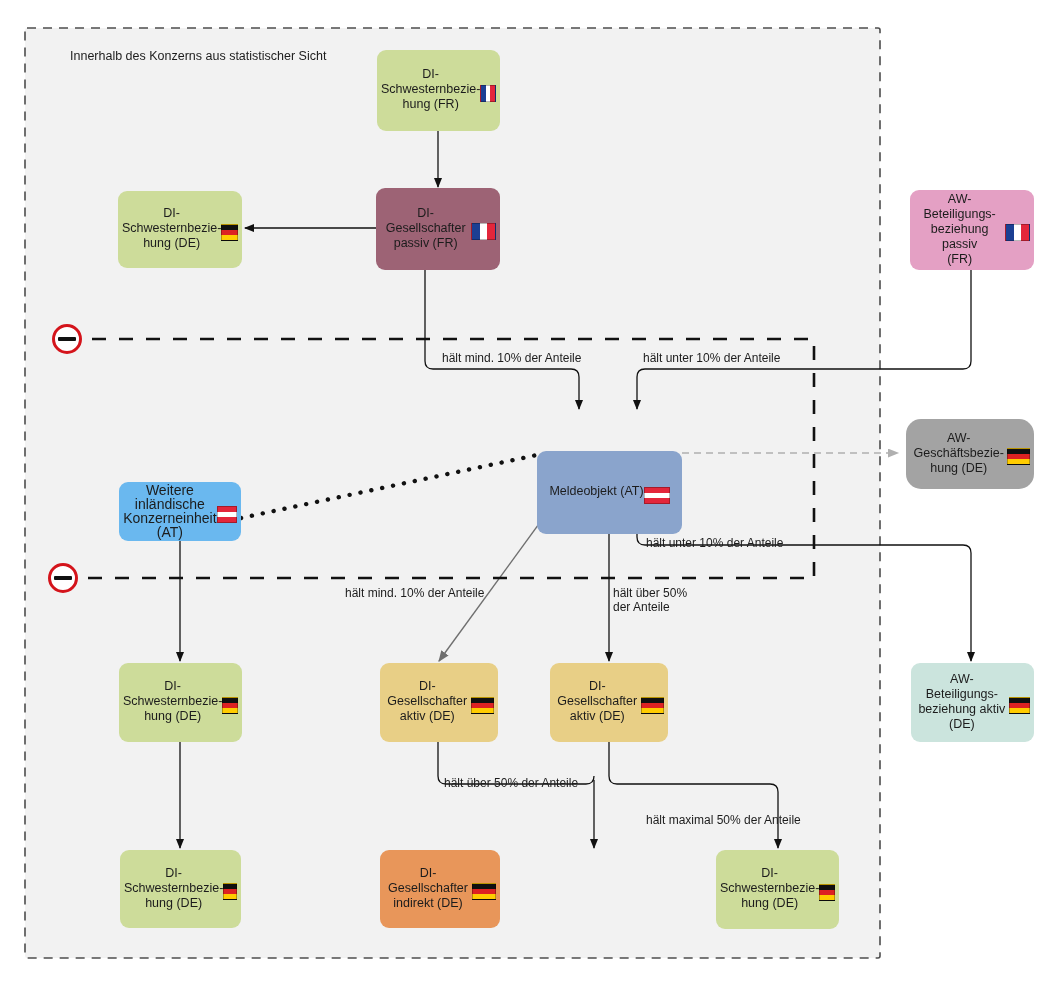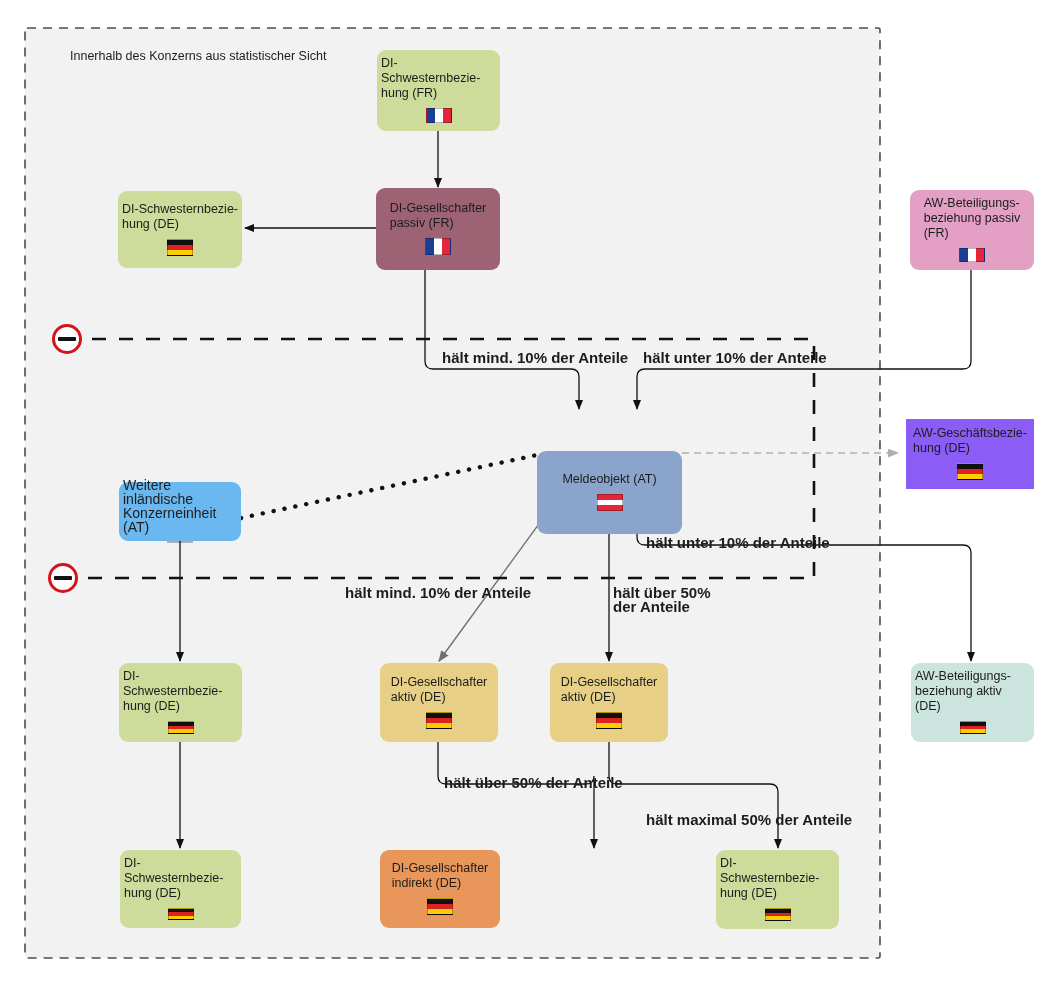--- a/index.html
+++ b/index.html
@@ -4,35 +4,36 @@
 <style>
   html,body{margin:0;padding:0;background:#ffffff;}
   body{font-family:"Liberation Sans","DejaVu Sans",sans-serif;}
   #stage{position:relative;width:1060px;height:990px;overflow:hidden;background:#ffffff;}
   #svg-layer{position:absolute;left:0;top:0;width:1060px;height:990px;}
   .node{
     position:absolute;
     box-sizing:border-box;
     border-radius:9px;
     display:flex;
-    flex-direction:column;
+    flex-direction:row;
     align-items:center;
     justify-content:center;
+    text-align:center;
     font-size:12.5px;
     line-height:15px;
     color:#1c1c1c;
     padding:6px 4px 8px 4px;
   }
   .node .lbl{white-space:pre-line;}
   .flag{margin-top:7px;width:26px;height:17px;border:1px solid rgba(0,0,0,.28);box-sizing:border-box;display:block;}
   .flag-de{background:linear-gradient(to bottom,#101010 0 33.33%,#dd2222 33.33% 66.66%,#ffcc00 66.66% 100%);}
   .flag-fr{background:linear-gradient(to right,#1c3f93 0 33.33%,#ffffff 33.33% 66.66%,#e3263b 66.66% 100%);}
   .flag-at{background:linear-gradient(to bottom,#e3263b 0 33.33%,#ffffff 33.33% 66.66%,#e3263b 66.66% 100%);}
   .caption{position:absolute;font-size:12.5px;color:#1c1c1c;white-space:nowrap;}
-  .edge-label{position:absolute;font-size:15px;line-height:14px;color:#1c1c1c;white-space:pre-line;background:transparent;font-weight:bold;}
+  .edge-label{position:absolute;font-size:12px;line-height:14px;color:#1c1c1c;white-space:pre-line;background:transparent;}
   .noentry{position:absolute;width:30px;height:30px;border-radius:50%;border:3.5px solid #d4141b;background:#ffffff;box-sizing:border-box;}
   .noentry::after{content:"";position:absolute;left:3px;right:3px;top:50%;height:4px;margin-top:-2px;background:#111111;border-radius:1px;}
 </style>
 </head>
 <body>
 
 <div id="stage">
 
   <svg id="svg-layer" viewBox="0 0 1060 990">
     <defs>
@@ -113,21 +114,21 @@
 beziehung passiv
 (FR)</span>
     <span class="flag flag-fr"></span>
   </div>
 
   <div class="node" style="left:537px;top:412px;width:145px;height:83px;background:#8aa4cc;margin-top:39px;">
     <span class="lbl">Meldeobjekt (AT)</span>
     <span class="flag flag-at"></span>
   </div>
 
-  <div class="node" style="left:906px;top:419px;width:128px;height:70px;background:#8b5cf6;border-radius:0;">
+  <div class="node" style="left:906px;top:419px;width:128px;height:70px;background:#a3a3a3;border-radius:15px;">
     <span class="lbl">AW-Geschäftsbezie-
 hung (DE)</span>
     <span class="flag flag-de"></span>
   </div>
 
   <div class="node" style="left:119px;top:482px;width:122px;height:59px;background:#6ab8ef;font-size:14px;line-height:14px;">
     <span class="lbl">Weitere inländische
 Konzerneinheit (AT)</span>
     <span class="flag flag-at"></span>
   </div>

